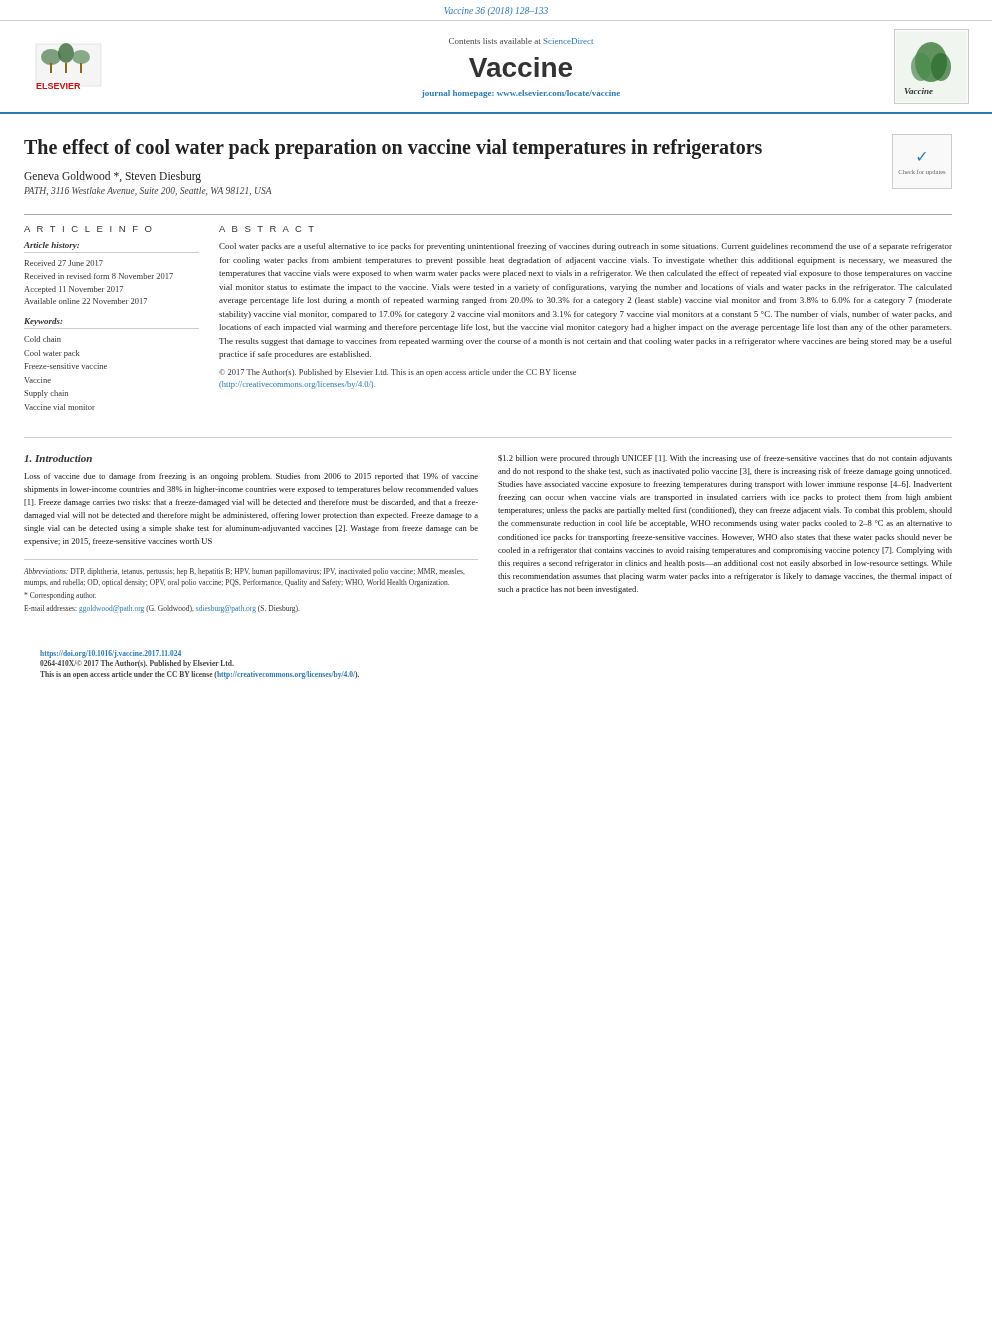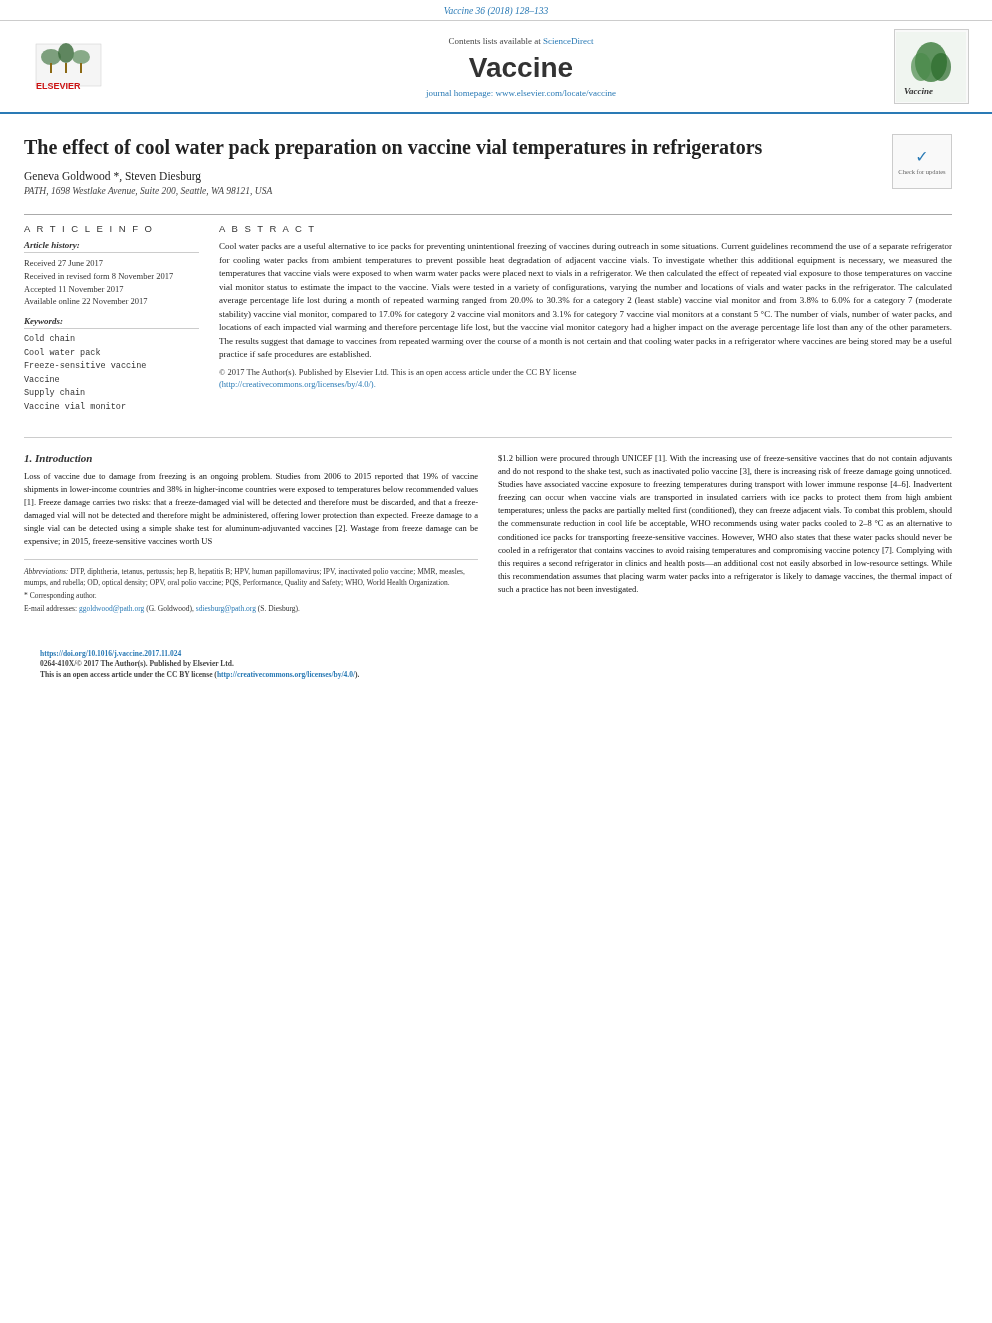--- a/index.html
+++ b/index.html
@@ -62,20 +62,21 @@
     .journal-name-big {
       font-size: 28px;
       font-weight: bold;
       color: #333;
       font-family: Arial, sans-serif;
       margin: 4px 0;
     }
     .journal-homepage {
       font-size: 9px;
       color: #2a7ab5;
+      font-weight: bold;
     }
     .journal-header-right {
       width: 90px;
       display: flex;
       align-items: center;
       justify-content: center;
     }
     .vaccine-logo-box {
       width: 75px;
       height: 75px;
@@ -181,21 +182,20 @@
     }
     .info-line {
       font-size: 8.5px;
       color: #333;
       line-height: 1.5;
     }
     .keywords-list {
       font-size: 8.5px;
       color: #333;
       line-height: 1.6;
-      font-family: Liberation Mono, monospace;
     }
 
     .abstract-text {
       font-size: 9px;
       color: #222;
       line-height: 1.5;
       text-align: justify;
     }
     .abstract-text p {
       margin-bottom: 4px;
@@ -325,21 +325,21 @@
   </div>
 
   <div class="article-content">
 
     <div class="article-title-section">
       <div class="article-title-text">
         <div class="article-title">The effect of cool water pack preparation on vaccine vial temperatures in refrigerators</div>
         <div class="authors">
           <span>Geneva Goldwood *, Steven Diesburg</span>
         </div>
-        <div class="affiliation">PATH, 1698 Westlake Avenue, Suite 200, Seattle, WA 98121, USA</div>
+        <div class="affiliation">PATH, 3116 Westlake Avenue, Suite 200, Seattle, WA 98121, USA</div>
       </div>
       <div class="check-updates-box">
         <div class="check-updates-icon">✓</div>
         <div style="font-size:6.5px; text-align:center; line-height:1.3;">Check for updates</div>
       </div>
     </div>
 
     <div class="two-col">
 
       <div class="col-left">

